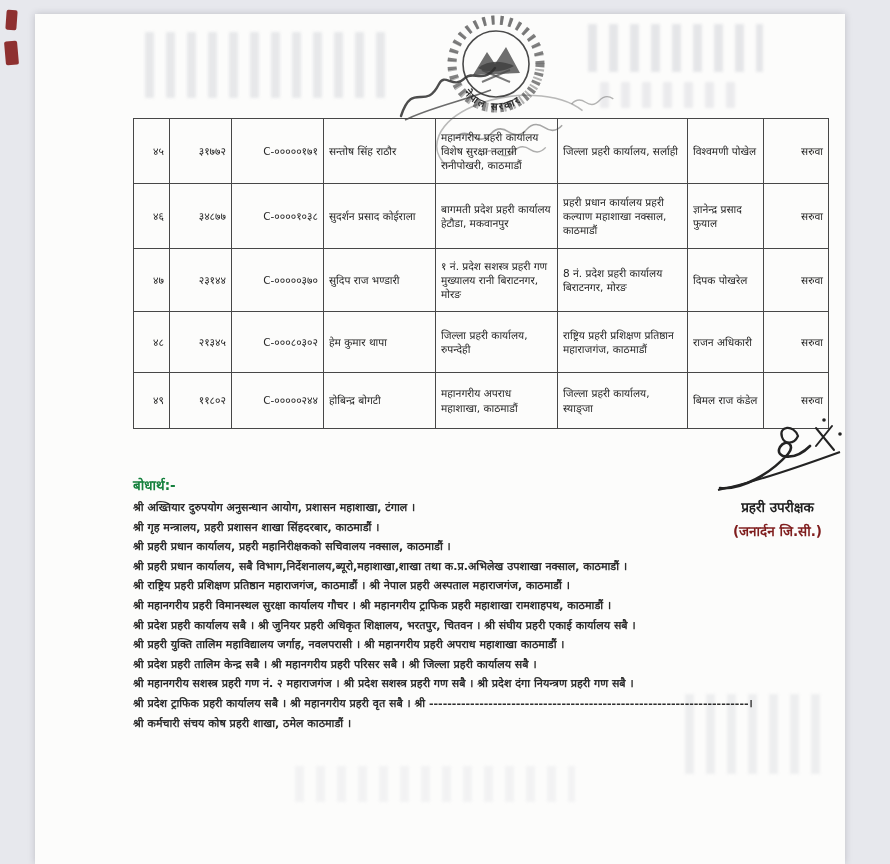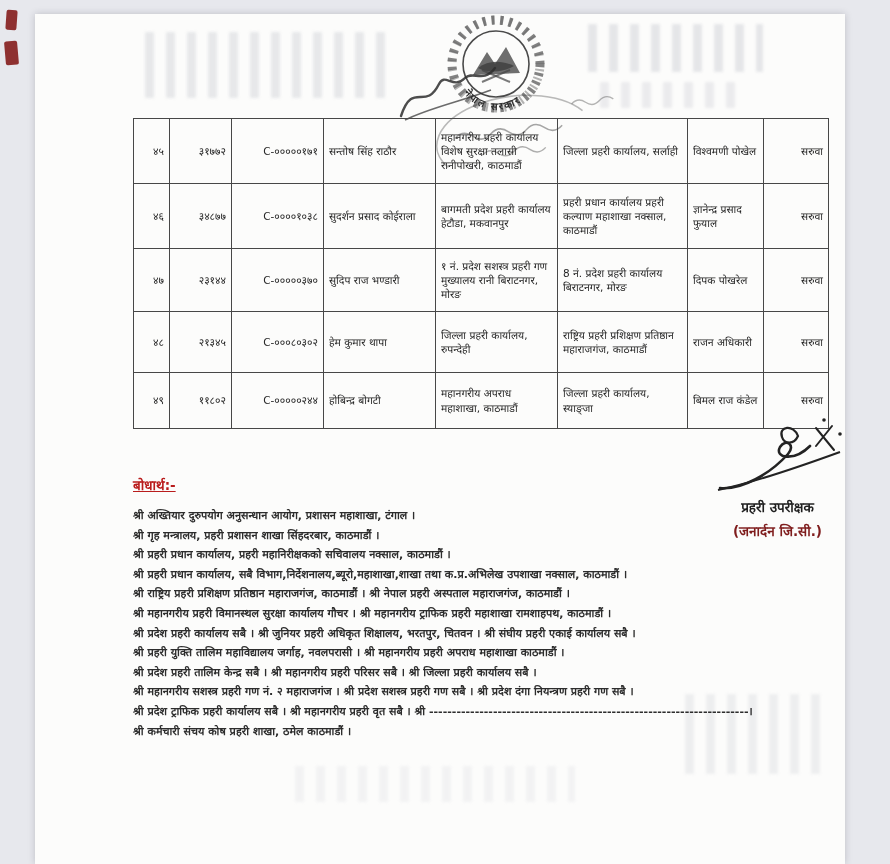--- a/index.html
+++ b/index.html
@@ -50,21 +50,21 @@
   table.transfer-table tr:nth-child(3){height:63px;}
   table.transfer-table tr:nth-child(4){height:61px;}
   table.transfer-table tr:nth-child(5){height:56px;}
   td.col-sn,td.col-badge,td.col-cid,td.col-remark{text-align:right;}
   td.col-name,td.col-from,td.col-to,td.col-recommender{text-align:left;}
   .sig-block{position:absolute;left:650px;top:400px;width:185px;text-align:center;}
   .sig-scribble{width:150px;height:88px;margin-left:18px;}
   .sig-title{font-size:13.5px;font-weight:bold;color:#1f1f1f;margin-top:-8px;}
   .sig-name{font-size:13.5px;font-weight:bold;color:#7f1d1d;margin-top:6px;}
   .cc{position:absolute;left:98px;top:462px;width:600px;}
-  .cc-heading{font-size:13.5px;font-weight:bold;text-decoration:underline;margin-bottom:12px;color:#b91c1c;}
+  .cc-heading{font-size:13.5px;font-weight:bold;margin-bottom:4px;color:#15803d;}
   .cc-line{font-size:11px;font-weight:bold;color:#2d2d2d;line-height:19.6px;white-space:nowrap;letter-spacing:0;}
 </style>
 </head>
 <body>
 
 <div class="red-mark m1"></div>
 <div class="red-mark m2"></div>
 
 <div class="paper">
 

